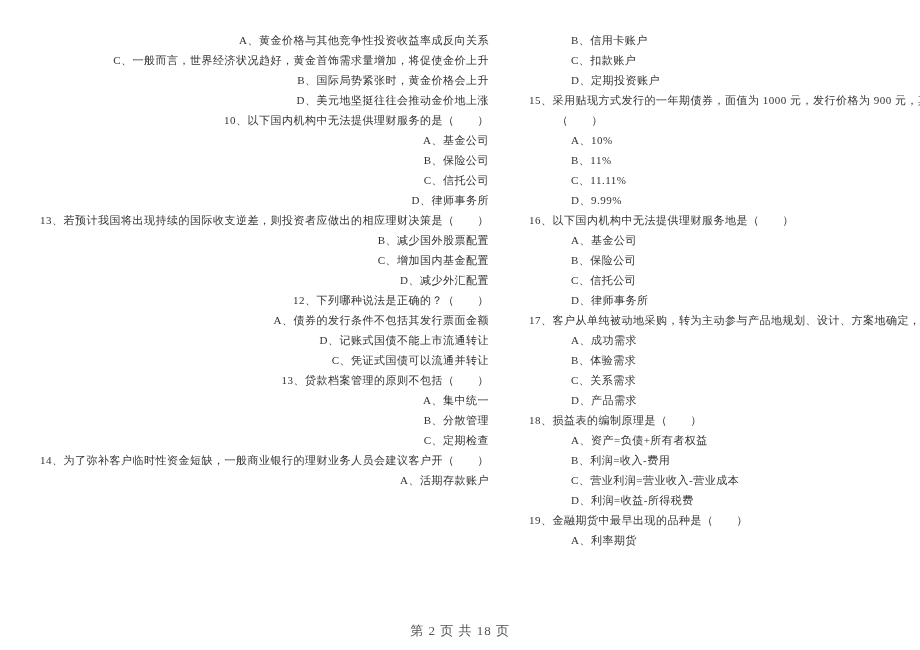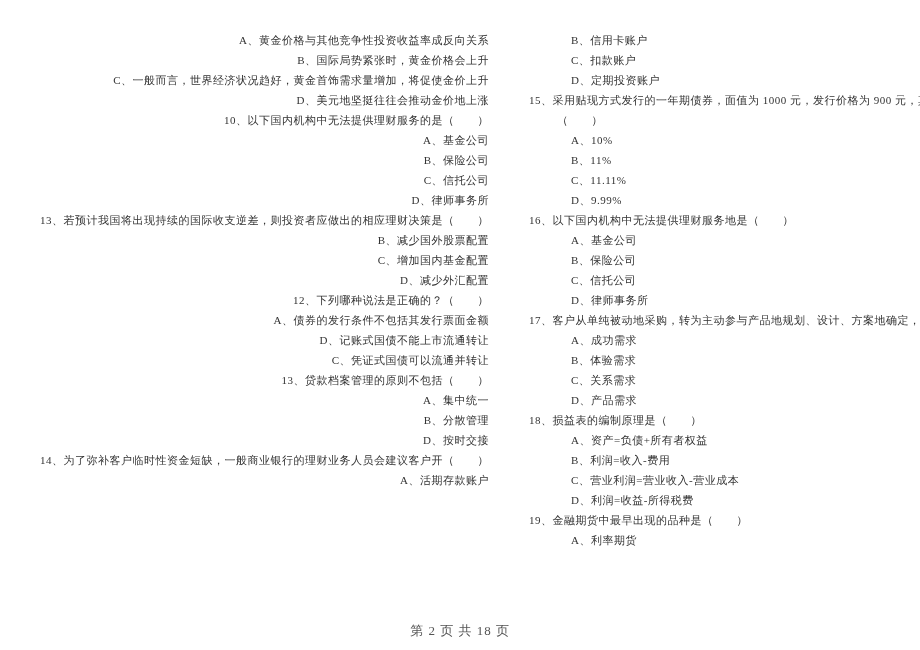--- a/index.html
+++ b/index.html
@@ -57,22 +57,22 @@
       color: #555;
       letter-spacing: 1px;
     }
   </style>
 </head>
 <body>
 
 <div class="page-container">
   <div class="column column-left">
     <div class="line option">A、黄金价格与其他竞争性投资收益率成反向关系</div>
+    <div class="line option">C、一般而言，世界经济状况趋好，黄金首饰需求量增加，将促使金价上升</div>
     <div class="line option">B、国际局势紧张时，黄金价格会上升</div>
-    <div class="line option">C、一般而言，世界经济状况趋好，黄金首饰需求量增加，将促使金价上升</div>
     <div class="line option">D、美元地坚挺往往会推动金价地上涨</div>
 
     <div class="line question">10、以下国内机构中无法提供理财服务的是（　　）</div>
     <div class="line option">A、基金公司</div>
     <div class="line option">B、保险公司</div>
     <div class="line option">C、信托公司</div>
     <div class="line option">D、律师事务所</div>
 
     <div class="line question">13、若预计我国将出现持续的国际收支逆差，则投资者应做出的相应理财决策是（　　）</div>
     <div class="line option">B、减少国外股票配置</div>
@@ -80,21 +80,21 @@
     <div class="line option">D、减少外汇配置</div>
 
     <div class="line question">12、下列哪种说法是正确的？（　　）</div>
     <div class="line option">A、债券的发行条件不包括其发行票面金额</div>
     <div class="line option">D、记账式国债不能上市流通转让</div>
     <div class="line option">C、凭证式国债可以流通并转让</div>
 
     <div class="line question">13、贷款档案管理的原则不包括（　　）</div>
     <div class="line option">A、集中统一</div>
     <div class="line option">B、分散管理</div>
-    <div class="line option">D、按时交接</div>
+    <div class="line option">C、定期检查</div>
 
     <div class="line question">14、为了弥补客户临时性资金短缺，一般商业银行的理财业务人员会建议客户开（　　）</div>
     <div class="line option">A、活期存款账户</div>
   </div>
 
   <div class="column column-right">
     <div class="line option">B、信用卡账户</div>
     <div class="line option">C、扣款账户</div>
     <div class="line option">D、定期投资账户</div>
 

